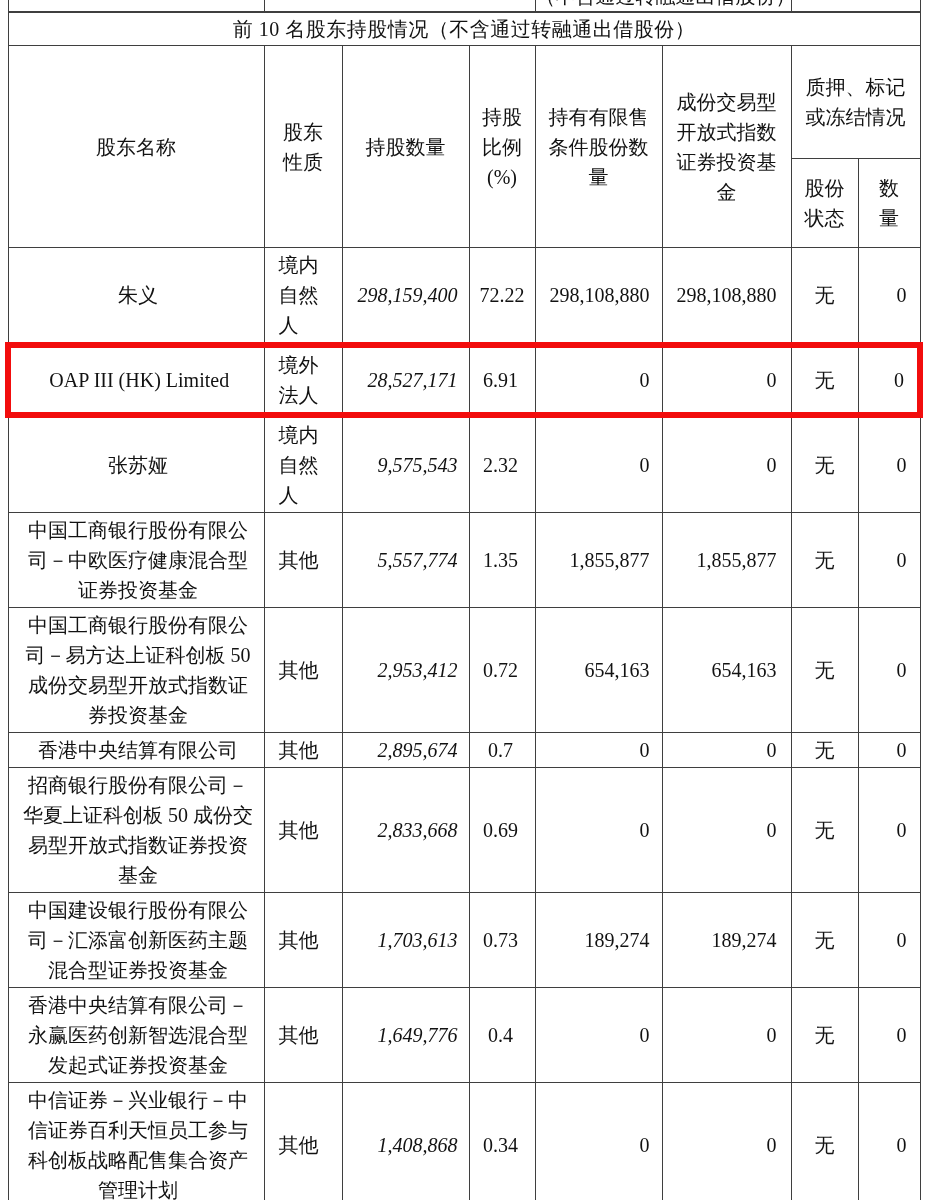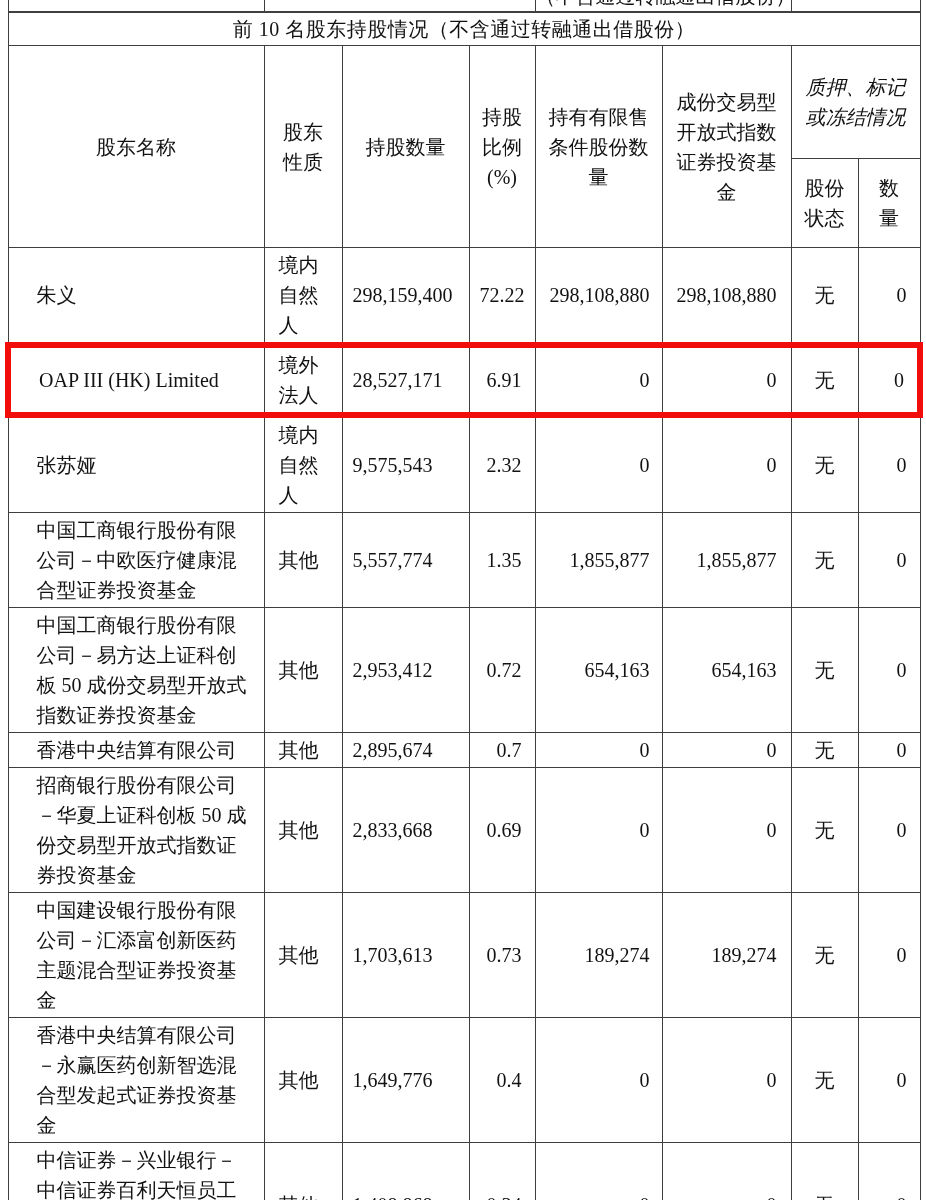--- a/index.html
+++ b/index.html
@@ -49,27 +49,27 @@
     height:32px;
     padding:0 6px;
     letter-spacing:0.5px;
   }
   
   thead td{
     text-align:center;
     padding:8px 11px;
   }
   thead tr.h-sub td{height:72px;}
-  thead td.pledge-group{height:96px;vertical-align:middle;font-style:italic;}
+  thead td.pledge-group{height:96px;vertical-align:middle;}
   
   tbody td{vertical-align:middle;}
-  .c-name{text-align:left;padding-left:28px;padding-right:8px;}
+  .c-name{text-align:center;padding-left:12px;padding-right:8px;}
   .c-nature{padding-left:14px;padding-right:14px;}
-  .c-shares{padding-right:11px;}
-  .c-ratio{text-align:right;padding-right:13px;}
+  .c-shares{text-align:right;padding-right:11px;font-style:italic;}
+  .c-ratio{text-align:center;padding-right:13px;}
   .c-restricted{text-align:right;padding-right:12px;}
   .c-refinancing{text-align:right;padding-right:14px;}
   .c-status{text-align:center;}
   .c-qty{text-align:right;padding-right:13px;}
   
   td.hl{border-top:6px solid var(--red);border-bottom:6px solid var(--red);}
   td.hl-left{border-left:6px solid var(--red);}
   td.hl-right{border-right:6px solid var(--red);}
 </style>
 </head>

